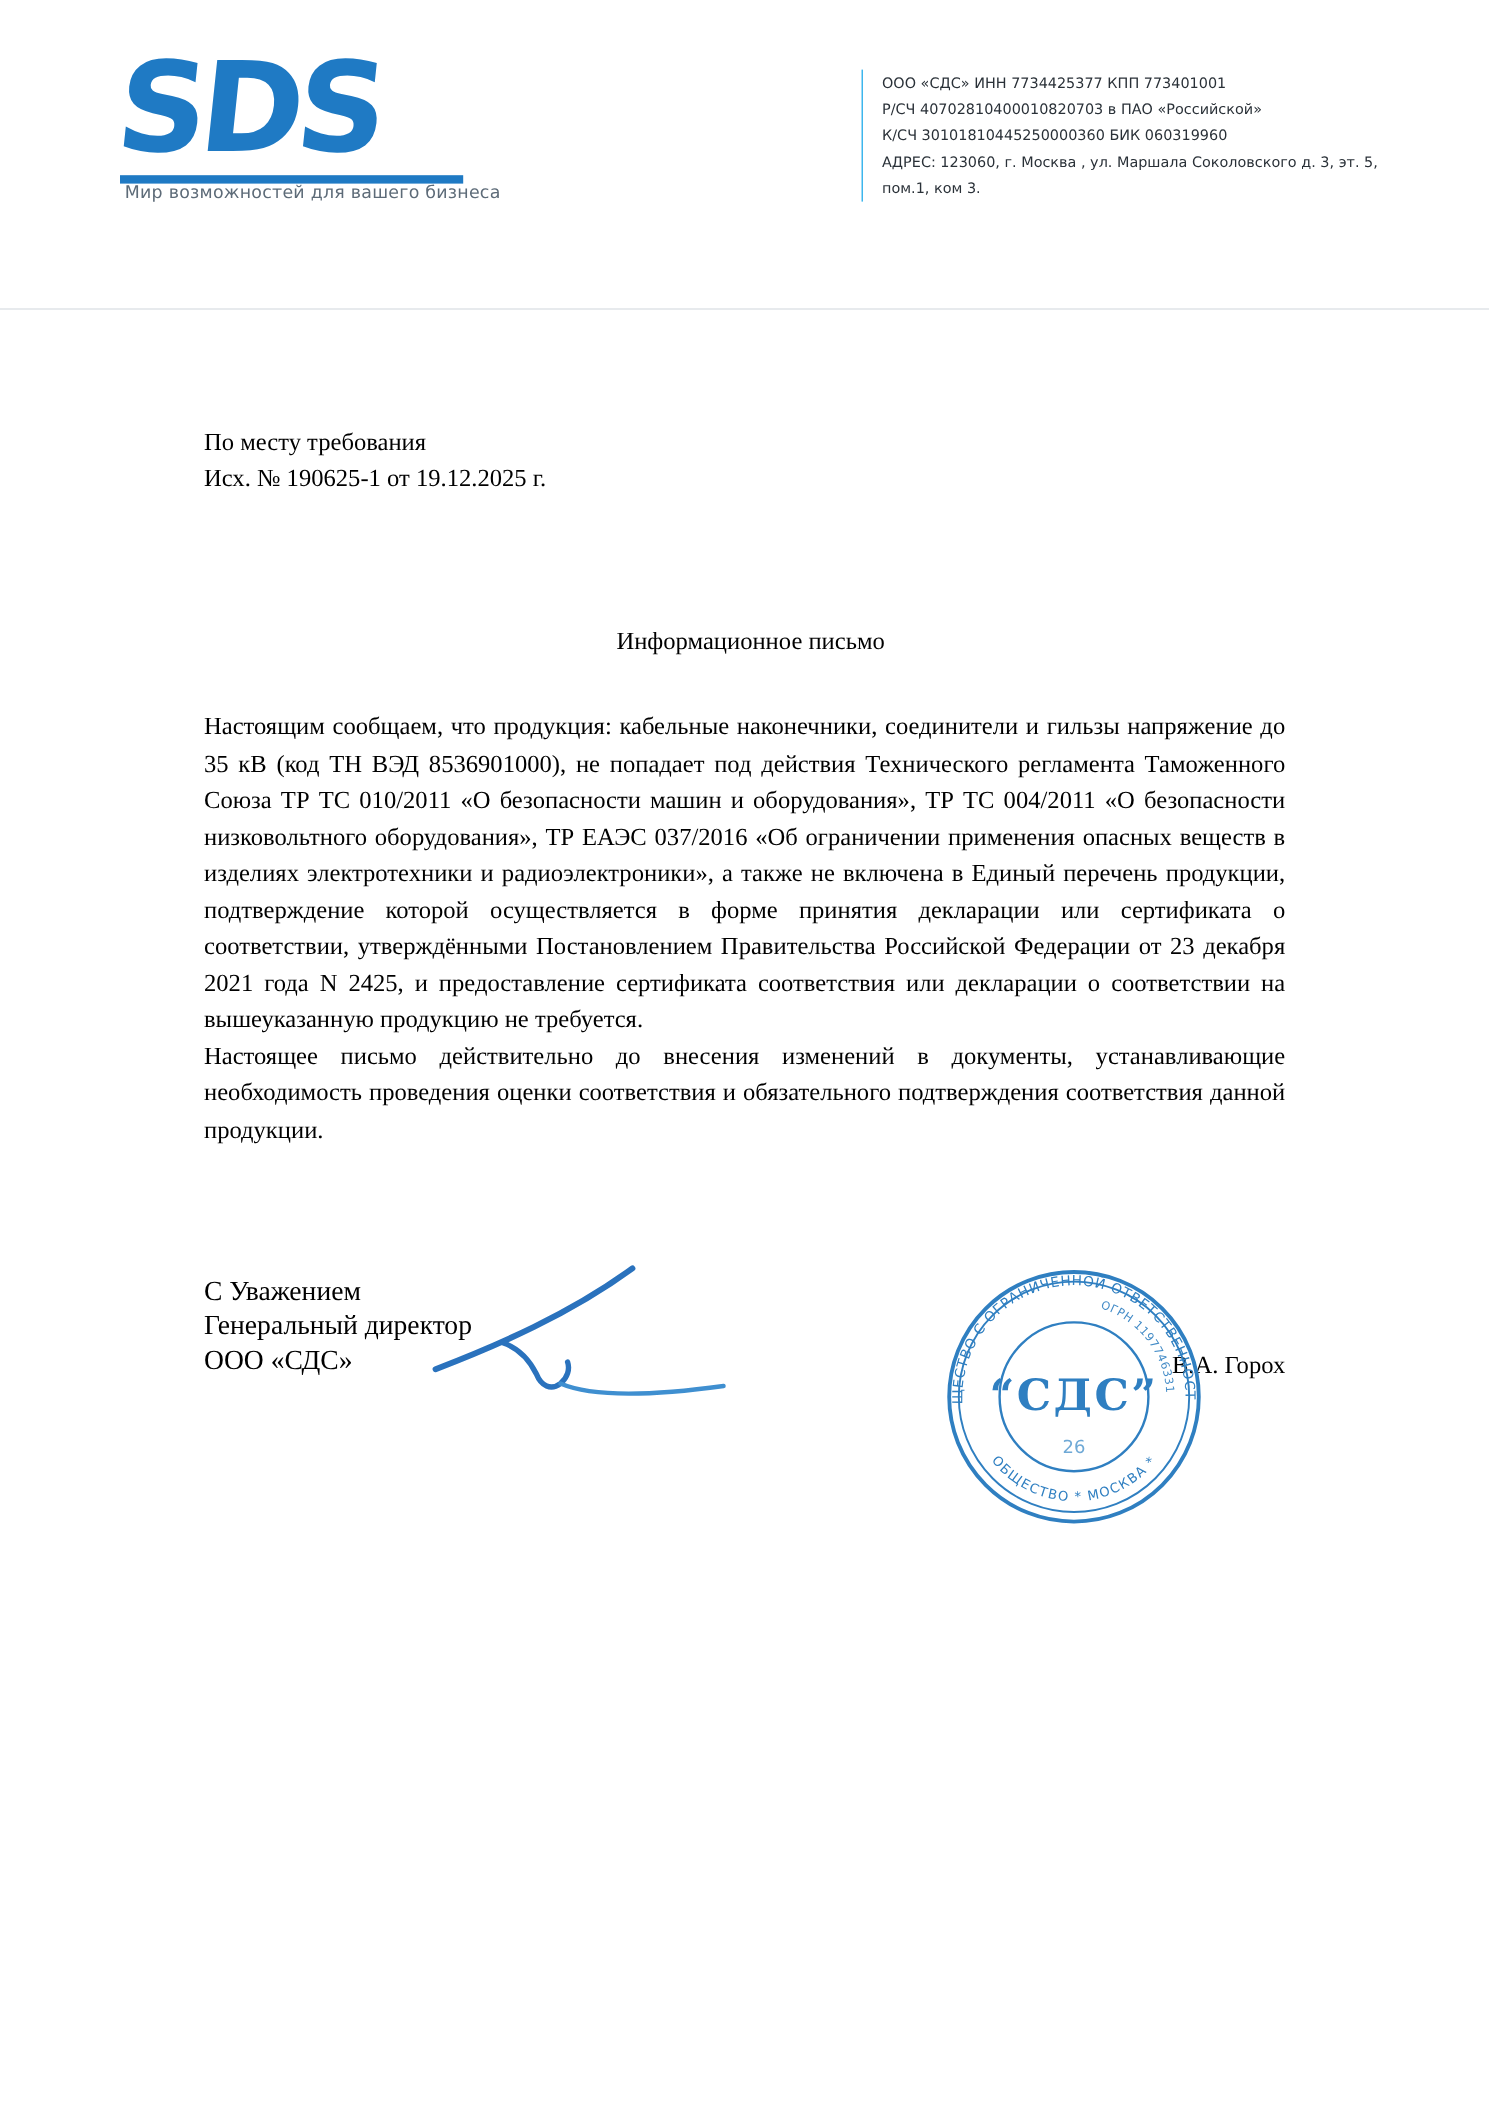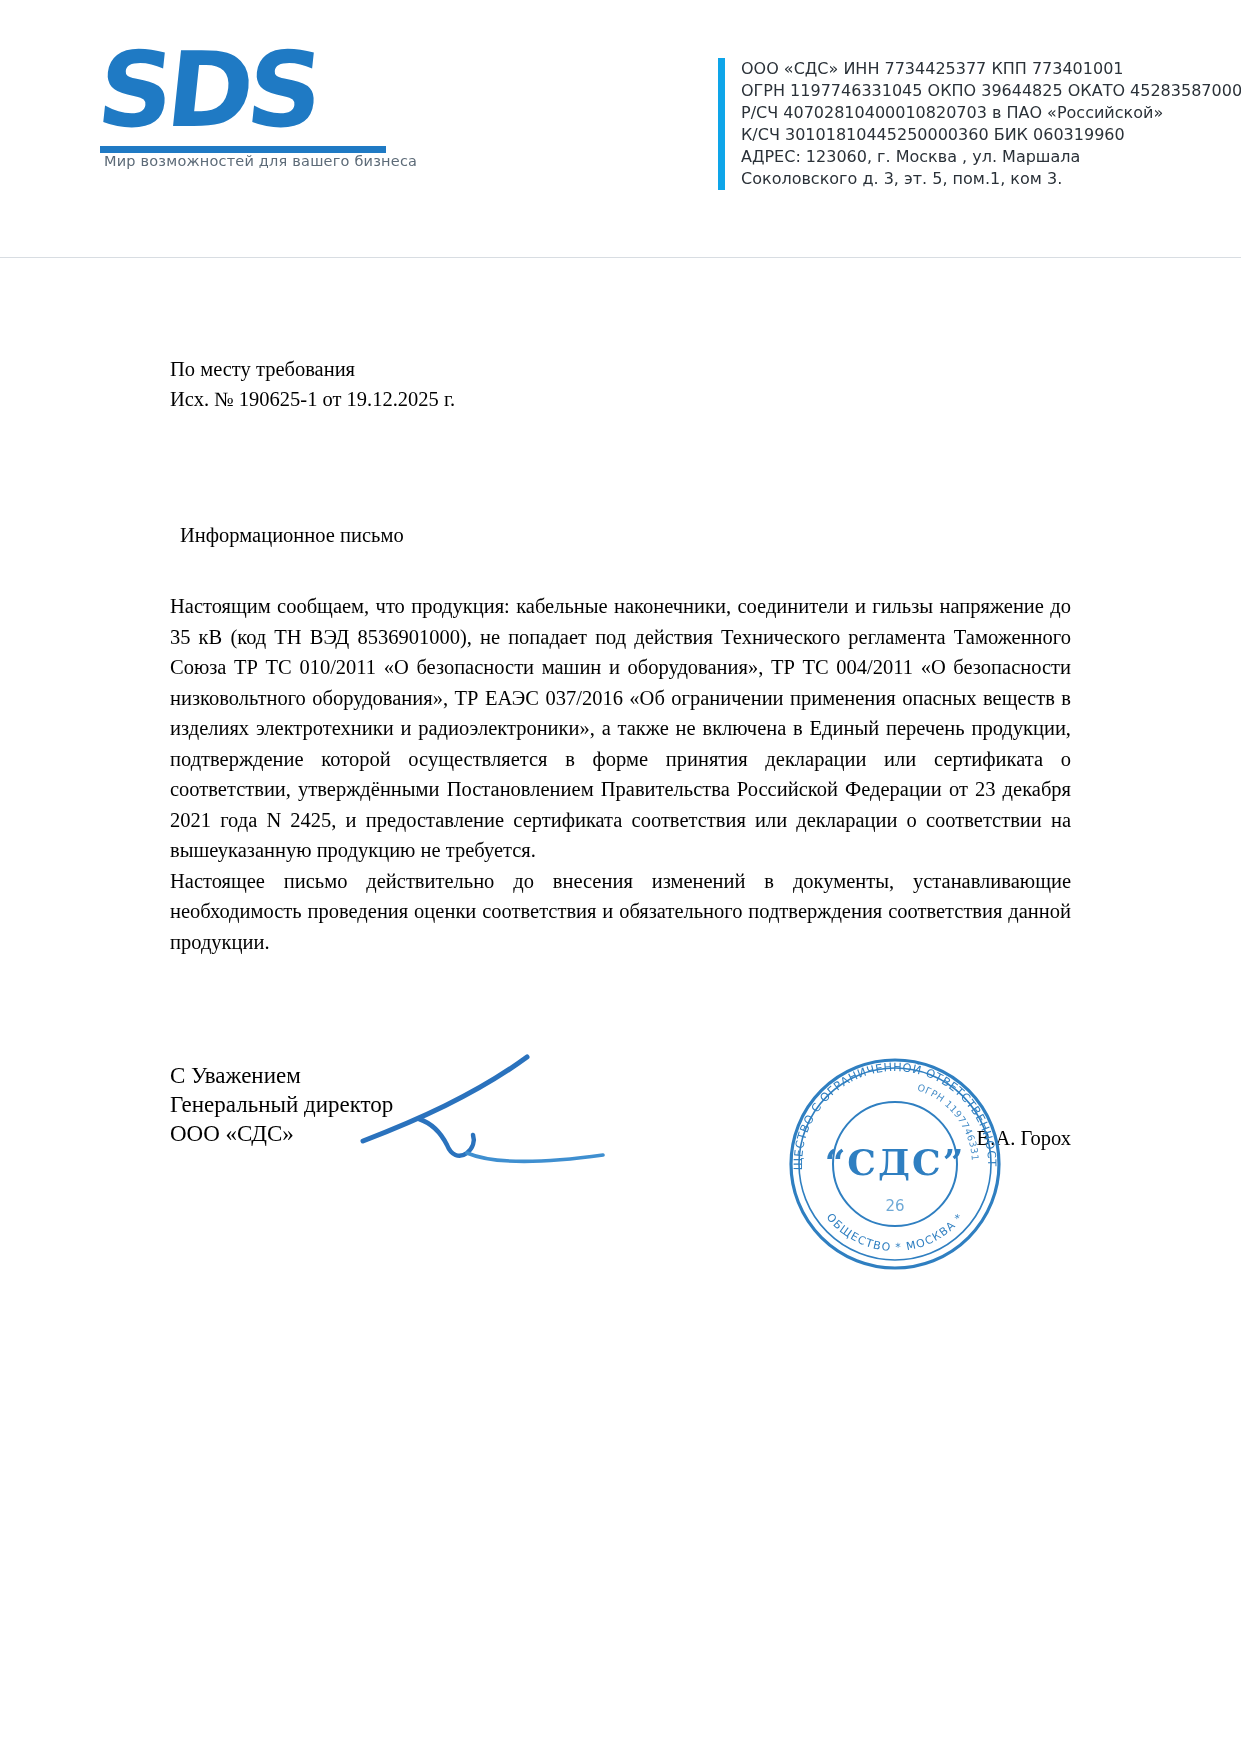--- a/index.html
+++ b/index.html
@@ -59,23 +59,23 @@
     margin-top: 0;
     margin-left: 6px;
     letter-spacing: 0.2px;
   }
 
   .requisites {
     position: absolute;
     left: 718px;
     top: 58px;
     padding-left: 16px;
-    border-left: 7px solid #0ea5e9;
-    font-family: "DejaVu Sans", sans-serif;
-    font-size: 16px;
+    border-left: 1px solid #0ea5e9;
+    font-family: "DejaVu Sans", sans-serif;
+    font-size: 12px;
     line-height: 22px;
     color: #2a3138;
     width: 430px;
   }
   .requisites .req-line { white-space: nowrap; }
   .requisites .req-line.wrap { white-space: normal; }
 
   
   .page {
     position: relative;
@@ -85,21 +85,21 @@
 
   .addressee {
     margin-top: 96px;
     text-align: left;
     font-size: 20.5px;
     line-height: 30px;
   }
 
   .doc-title {
     margin-top: 110px;
-    text-align: left;
+    text-align: center;
     font-size: 20.5px;
     padding-left: 10px;
   }
 
   .body-text {
     margin-top: 44px;
     font-size: 20.5px;
     line-height: 30.5px;
     text-align: justify;
     text-justify: inter-word;
@@ -159,21 +159,20 @@
   <div class="letterhead-inner">
 
     <div class="logo-block">
       <span class="logo-word">SDS</span>
       <div class="logo-underline"></div>
       <div class="logo-tagline">Мир возможностей для вашего бизнеса</div>
     </div>
 
     <div class="requisites">
       <div class="req-line">ООО «СДС»   ИНН 7734425377   КПП 773401001</div>
-      <div class="req-line">ОГРН 1197746331045   ОКПО 39644825   ОКАТО 45283587000</div>
       <div class="req-line">Р/СЧ 40702810400010820703 в ПАО «Российской»</div>
       <div class="req-line">К/СЧ 30101810445250000360   БИК 060319960</div>
       <div class="req-line wrap">АДРЕС: 123060, г. Москва , ул. Маршала Соколовского д. 3, эт. 5, пом.1, ком 3.</div>
     </div>
 
   </div>
 </header>
 
 <main class="page">
 

